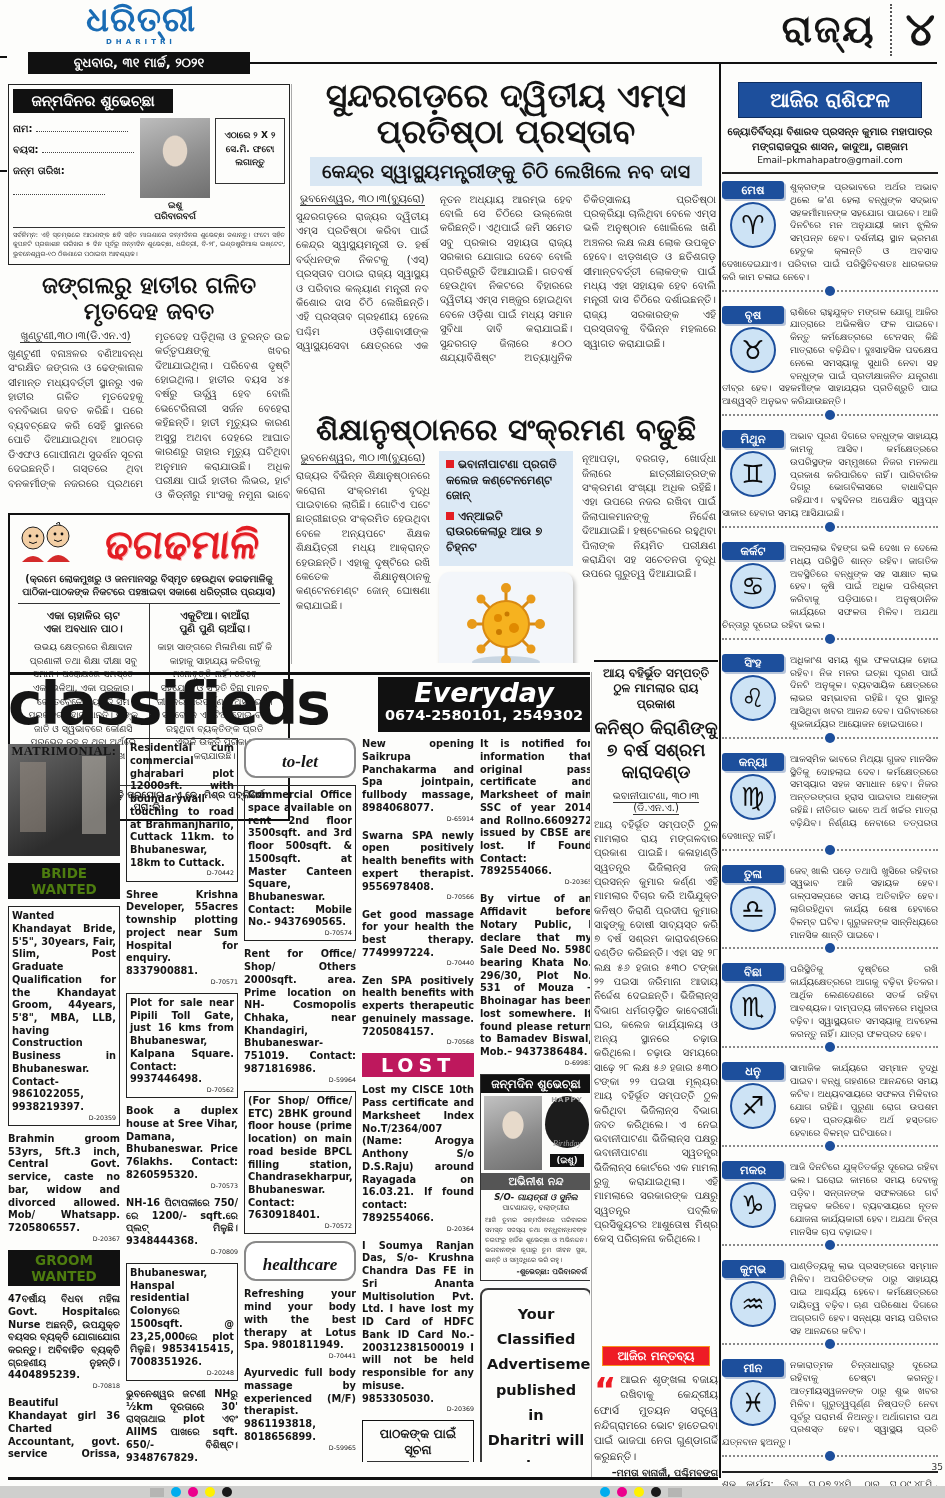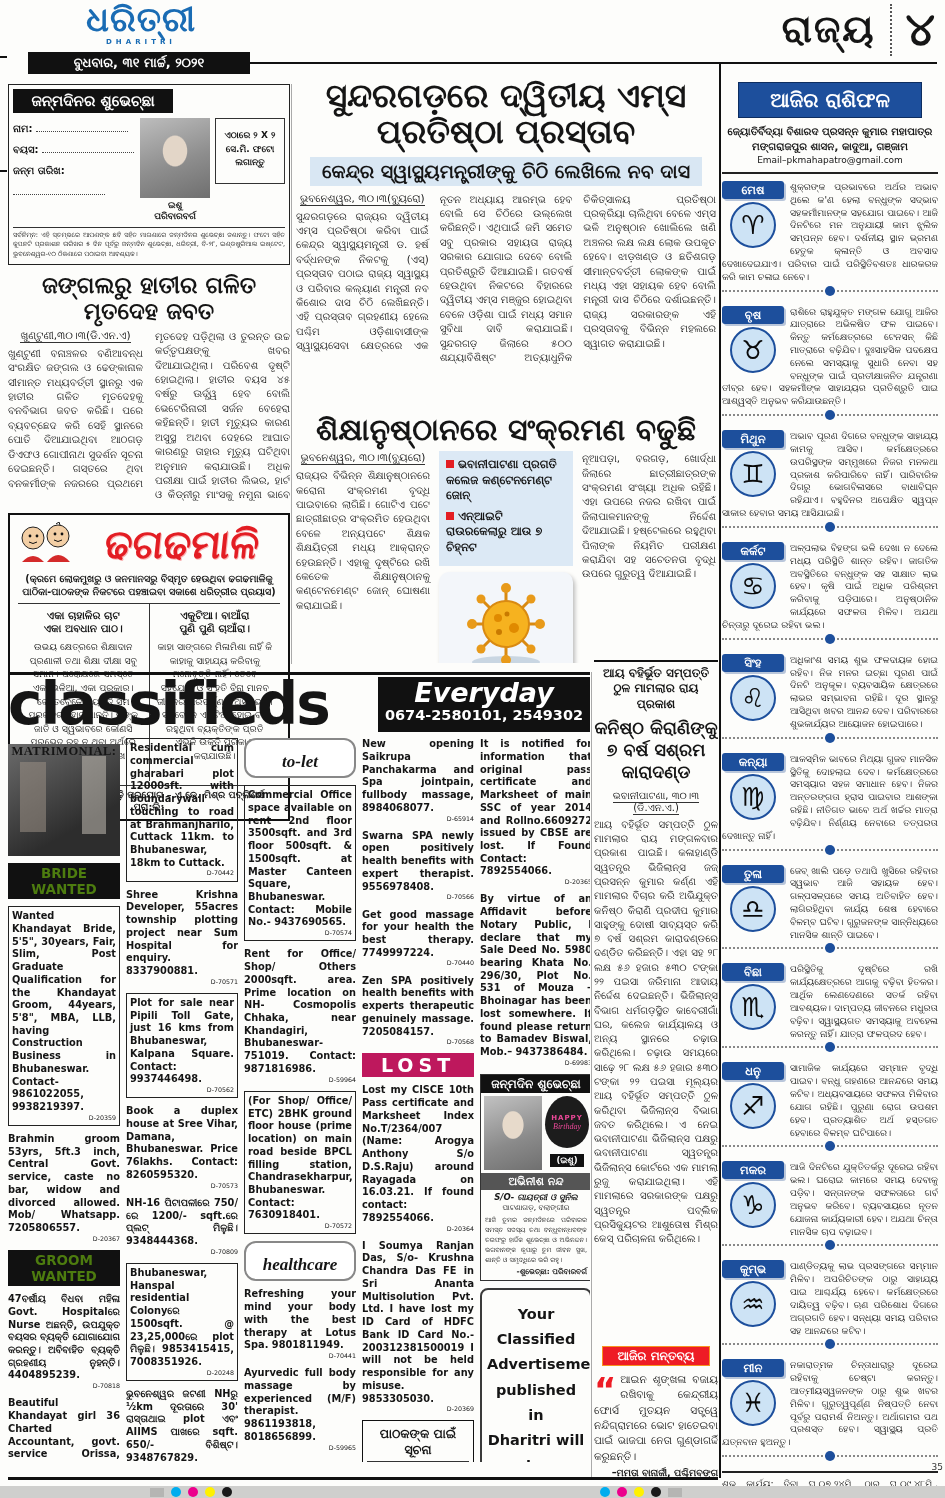--- a/index.html
+++ b/index.html
@@ -97,21 +97,21 @@
   .notice-box { border:1.5px solid #111; padding:5px 4px; }
   .notice-title { font-size:12.5px; font-weight:800; text-align:center; border-bottom:1px solid #333; padding-bottom:3px; margin-bottom:4px; }
   .bday-ad { border:1px solid #333; margin-bottom:7px; }
   .bday-ad-head { background:#111; color:#fff; font-size:12px; font-weight:800; text-align:center; padding:2px 0; }
   .bday-ad-mid { display:flex; gap:3px; padding:3px; }
   .bday-ad-photo { width:58px; height:74px; background:linear-gradient(160deg,#c2c2c2,#8a8a8a 60%,#707070); flex:none; position:relative; }
   .bday-ad-photo::after { content:""; position:absolute; left:16px; top:12px; width:26px; height:34px;
                           background:radial-gradient(ellipse,#e7dacb 0 55%,transparent 60%); }
   .balloon-wrap { flex:1; text-align:center; }
   .balloon { width:44px; height:52px; background:#1c1c1c; border-radius:50% 50% 50% 50%/55% 55% 45% 45%;
-             color:#ec4899; margin:0 auto; display:flex; flex-direction:column; justify-content:center; }
+             color:#a3a3a3; margin:0 auto; display:flex; flex-direction:column; justify-content:space-between; }
   .balloon .b1 { font-size:7px; font-weight:700; letter-spacing:1px; }
   .balloon .b2 { font-size:8px; font-style:italic; font-family:"Liberation Serif",serif; }
   .bday-tag { display:inline-block; background:#111; color:#fff; font-size:8.5px; font-weight:700; padding:1px 6px; margin-top:4px; }
   .bday-name { background:#555; color:#fff; font-size:11px; font-weight:800; text-align:center; padding:2px 0; }
   .bday-rel { font-size:8.5px; font-weight:700; text-align:center; margin-top:2px;font-style:italic; }
   .bday-addr { font-size:7.5px; text-align:center; }
   .bday-msg { font-size:6.6px; line-height:1.5; text-align:justify; padding:3px 4px 1px; }
   .bday-sign { font-size:7.5px; font-weight:700; text-align:right; padding:0 4px 3px; }
   .promo { border:2.5px solid #3a3a3a; border-radius:8px; padding:12px 5px 10px; text-align:center; }
   .promo-text { font-size:14.5px; font-weight:600; line-height:1.75; white-space:pre-line; }

